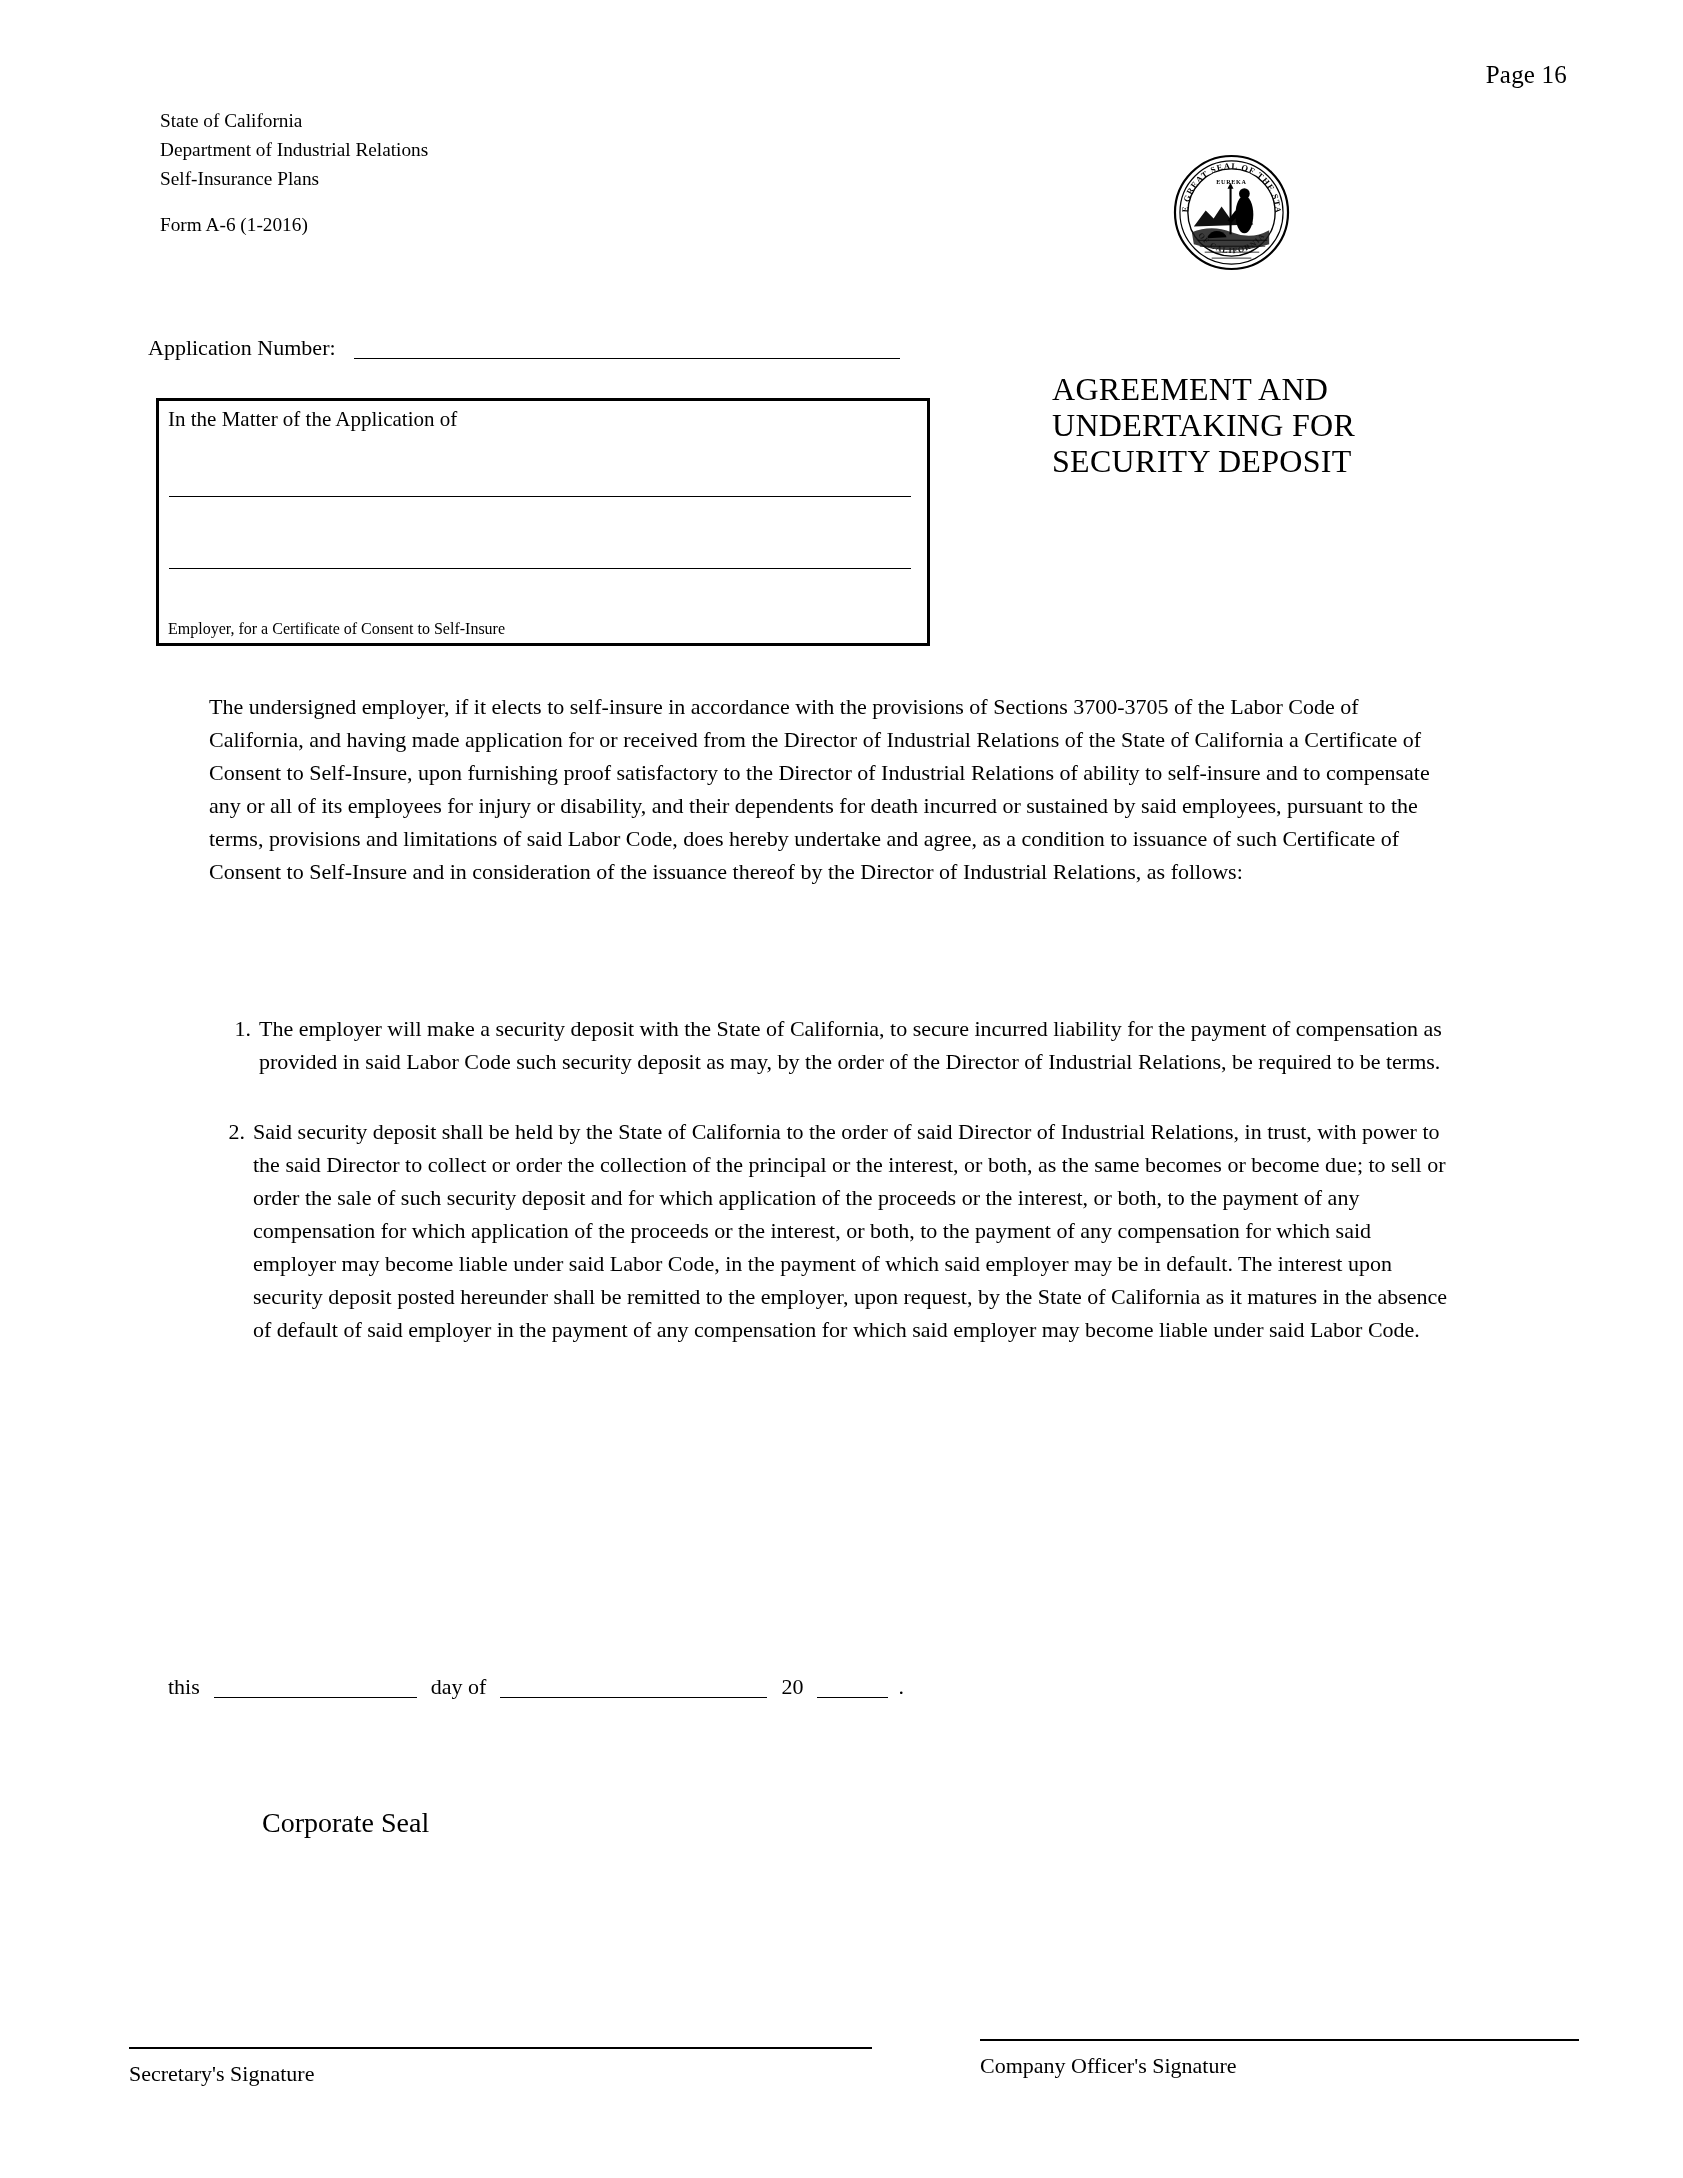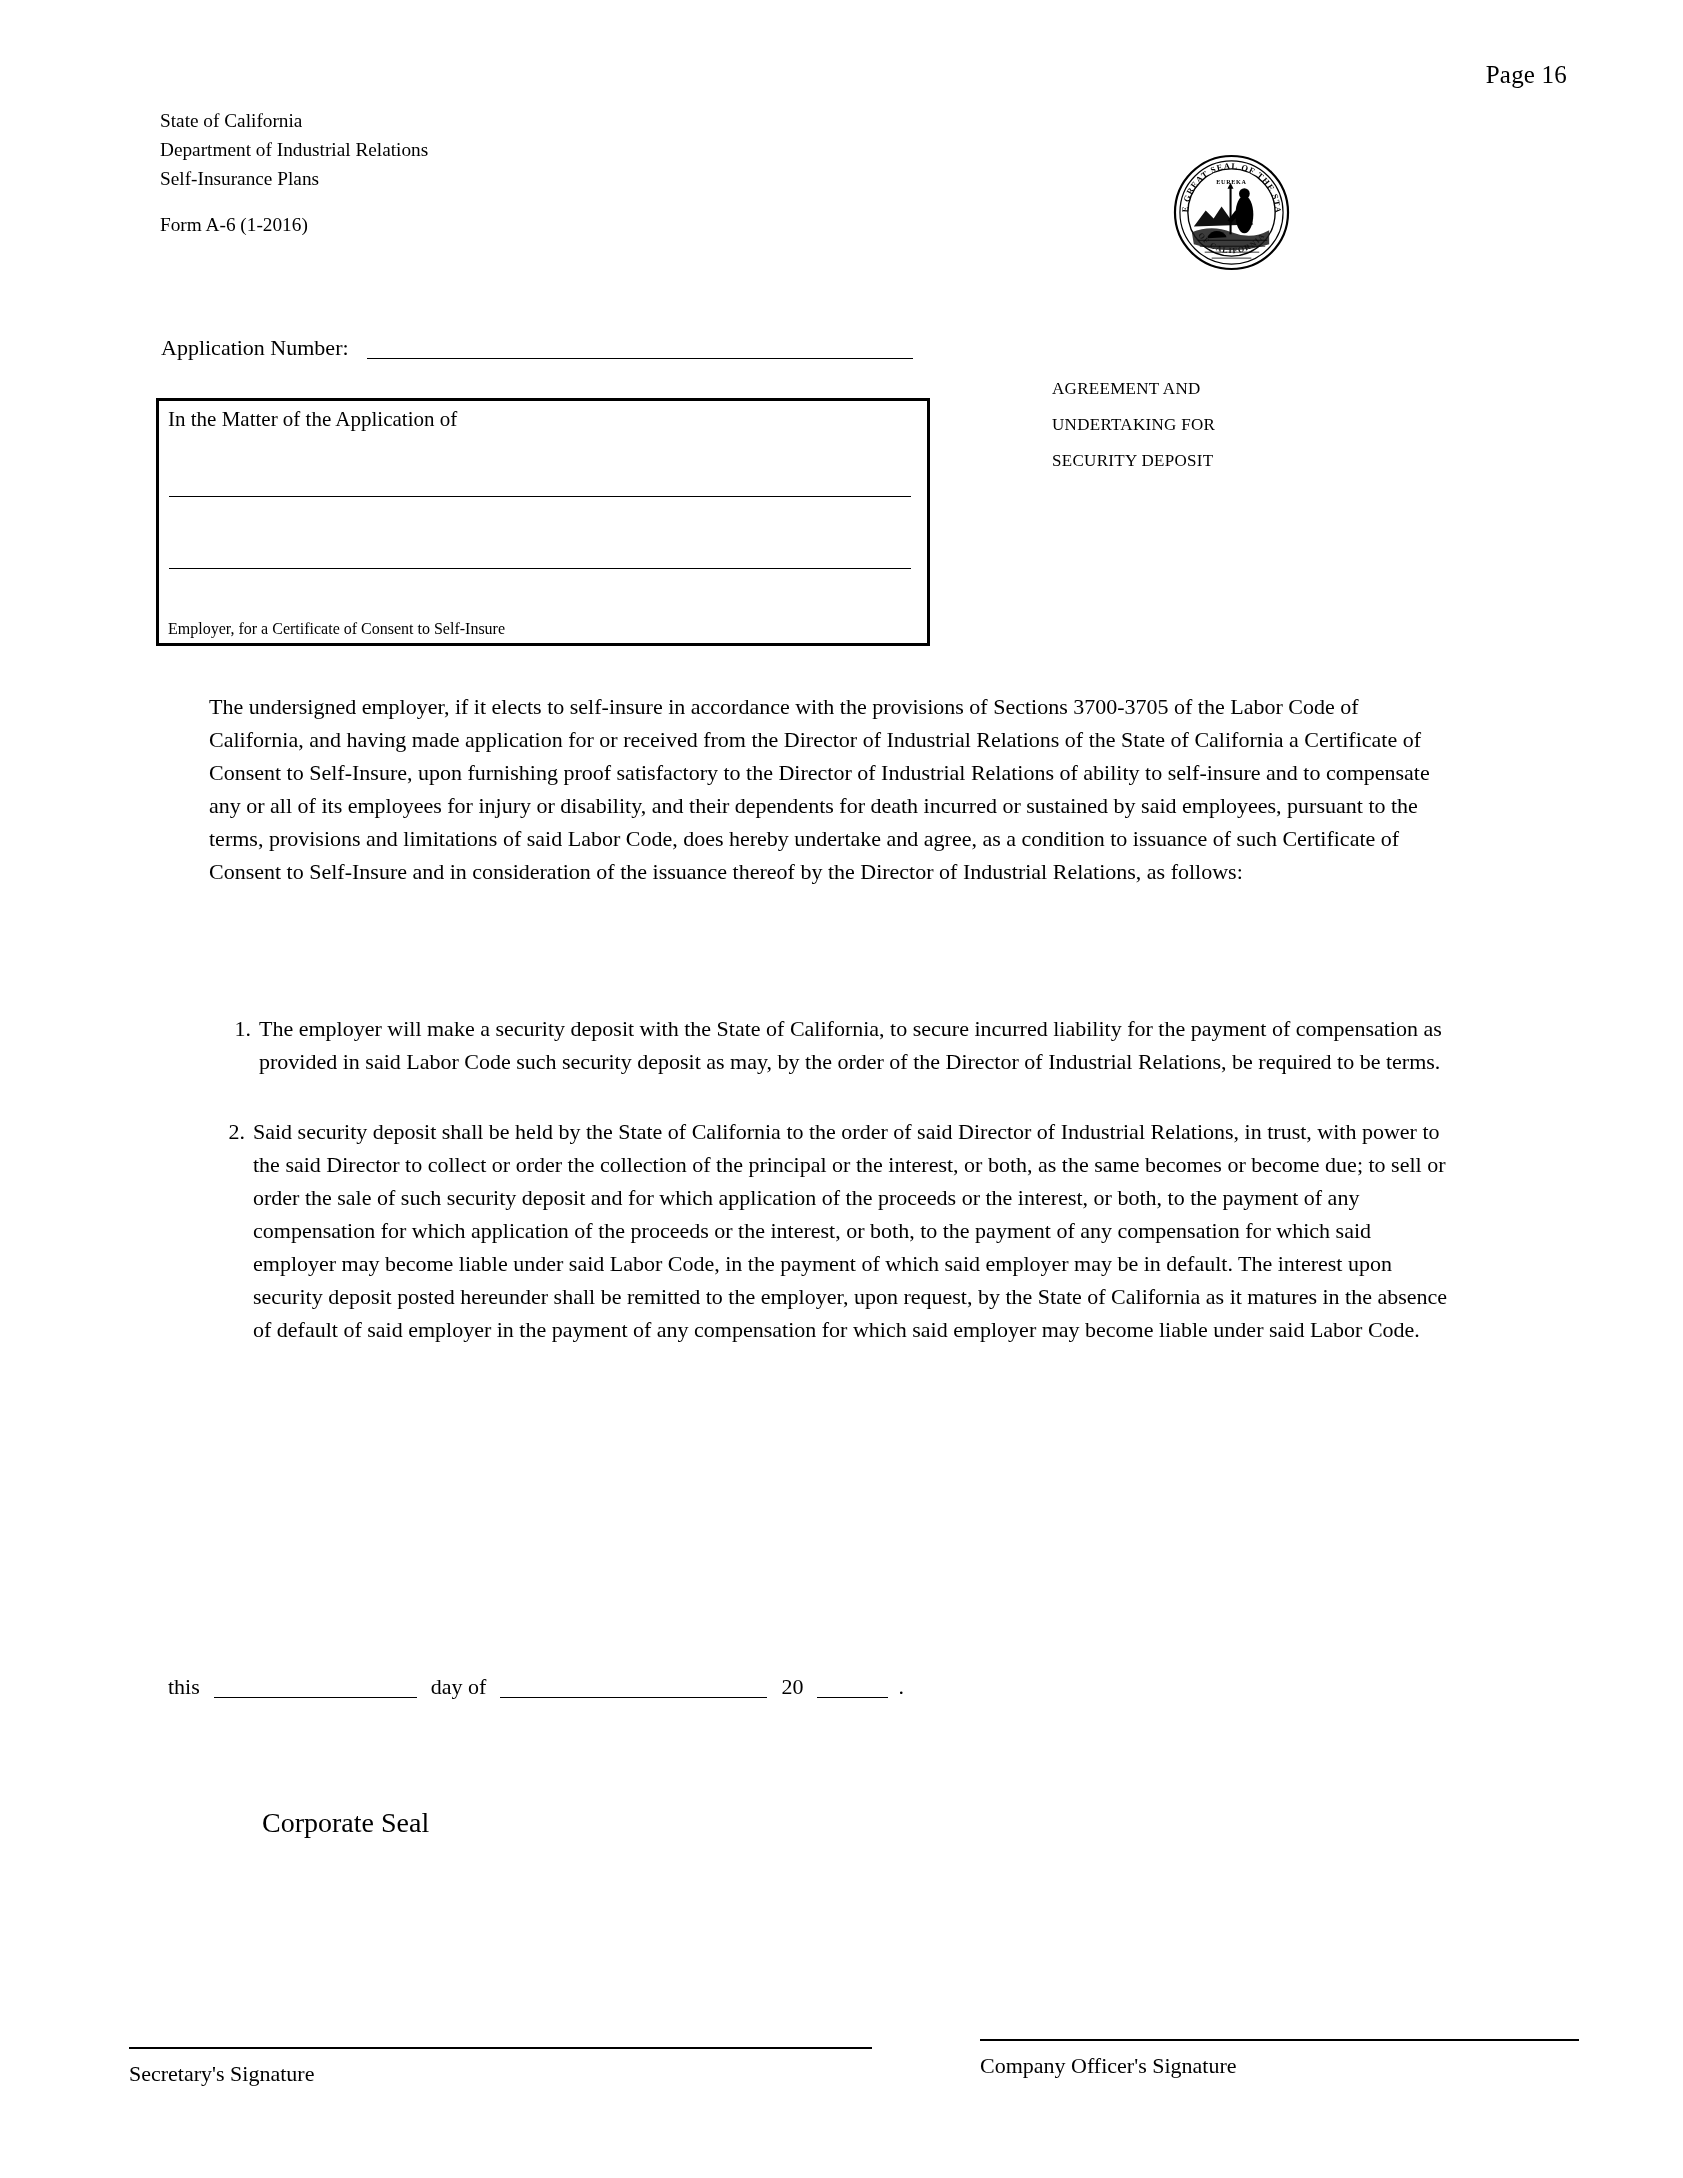--- a/index.html
+++ b/index.html
@@ -48,21 +48,21 @@
     left: 1172px;
     top: 153px;
     width: 119px;
     height: 119px;
   }
   .seal svg { display: block; width: 119px; height: 119px; }
 
   
   .app-number-row {
     position: absolute;
-    left: 161px;
+    left: 148px;
     top: 337px;
     display: flex;
     align-items: flex-end;
     width: 752px;
   }
   .app-number-label {
     font-size: 22px;
     white-space: nowrap;
     line-height: 1;
   }
@@ -111,21 +111,21 @@
     bottom: 5px;
     font-size: 16px;
     white-space: nowrap;
   }
 
   
   .doc-title {
     position: absolute;
     left: 1052px;
     top: 371px;
-    font-size: 17px;
+    font-size: 32px;
     line-height: 36px;
     letter-spacing: 0.3px;
   }
   .doc-title div { white-space: nowrap; }
 
   
   .intro {
     position: absolute;
     left: 209px;
     top: 690px;

